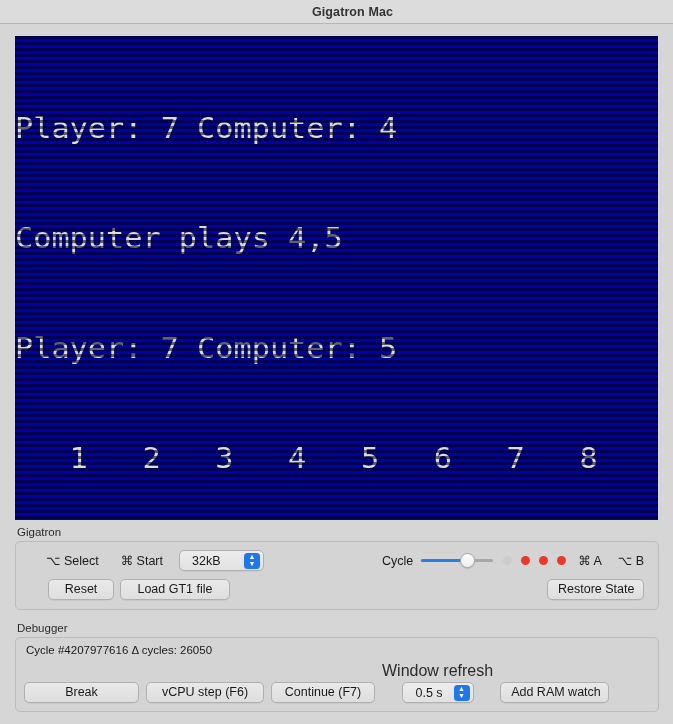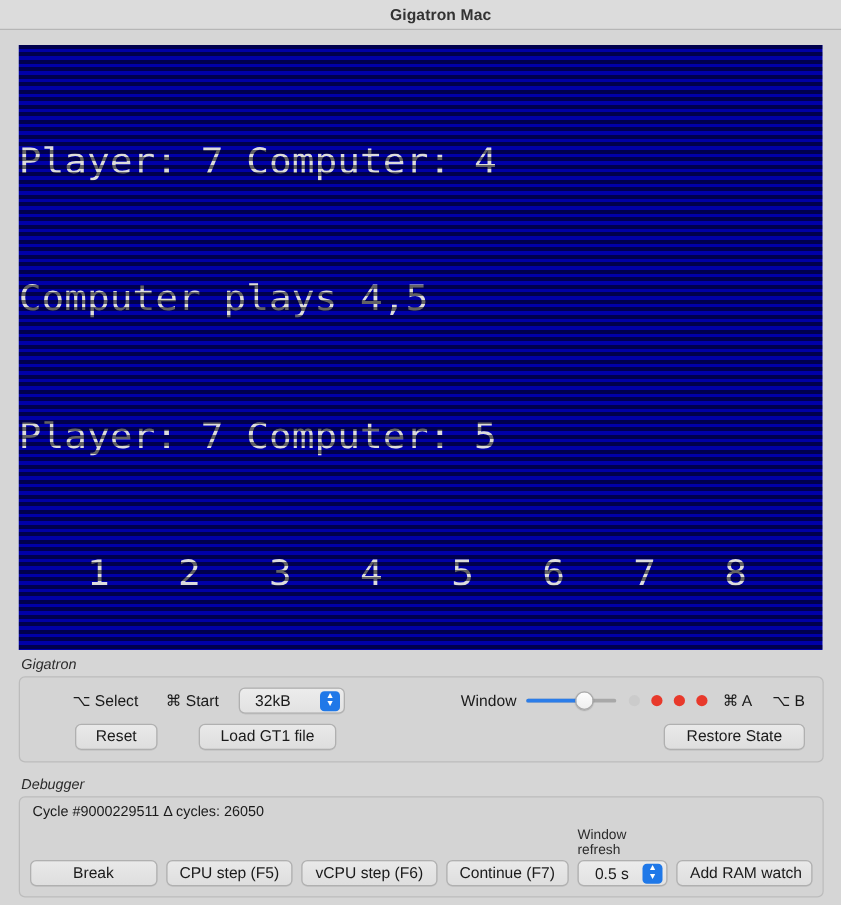--- a/index.html
+++ b/index.html
@@ -89,27 +89,26 @@
   
   .group {
     margin: 0 14px 0 15px;
     flex: 0 0 auto;
   }
   .group-label {
     font-size: 11.5px;
     color: #2b2b2b;
     margin-bottom: 3px;
     padding-left: 2px;
-    font-style: italic;
   }
   .group-box {
     border: 1px solid #bcbcbc;
     border-radius: 5px;
     background: #d4d4d4;
-    padding: 8px 10px 9px 24px;
+    padding: 8px 10px 9px 12px;
   }
 
   .row {
     display: flex;
     align-items: center;
   }
   .row + .row { margin-top: 8px; }
 
   
   .btn {
@@ -234,21 +233,21 @@
     display: flex;
     align-items: flex-end;
     gap: 7px;
   }
   .refresh-block {
     display: flex;
     flex-direction: column;
     align-items: center;
   }
   .refresh-label {
-    font-size: 11px;
+    font-size: 16px;
     color: #2b2b2b;
     margin-bottom: 2px;
   }
   .spacer { flex: 1 1 auto; }
 </style>
 </head>
 <body>
 
 <div class="window">
 
@@ -290,57 +289,56 @@
         <div class="popup" style="margin-left:16px; width:85px;">
           <span class="popup-value" style="flex:1 1 auto; text-align:left;">32kB</span>
           <span class="popup-arrows">
             <span>▲</span>
               <span>▼</span>
           </span>
         </div>
 
         <span class="spacer"></span>
 
-        <span class="vol-label">Window</span>
+        <span class="vol-label">Cycle</span>
         <div class="slider">
           <div class="slider-track"></div>
           <div class="slider-fill" id="vol-fill" style="width: 65%;"></div>
           <div class="slider-knob" id="vol-knob" style="left: calc(65% - 7.5px);"></div>
         </div>
 
         <div class="leds" id="leds">
             <span class="led off"></span>
             <span class="led on"></span>
             <span class="led on"></span>
             <span class="led on"></span>
           </div>
 
         <span class="kbd-hint">⌘ A</span>
         <span class="kbd-hint" style="margin-left:16px; margin-right:4px;">⌥ B</span>
       </div>
 
       <div class="row">
         <button class="btn" style="width:66px; margin-left:20px;">Reset</button>
-        <button class="btn" style="width:110px; margin-left:33px;">Load GT1 file</button>
+        <button class="btn" style="width:110px; margin-left:6px;">Load GT1 file</button>
         <span class="spacer"></span>
-        <button class="btn" style="width:113px; margin-left:13px; margin-right:4px;">Restore State</button>
+        <button class="btn" style="width:97px; margin-left:13px; margin-right:4px;">Restore State</button>
       </div>
 
     </div>
   </div>
 
   <div class="group" style="margin-top:12px;">
     <div class="group-label">Debugger</div>
     <div class="group-box" style="padding:6px 8px 8px 8px;">
 
-      <div class="cycle-line">Cycle #9000229511 Δ cycles: 26050</div>
+      <div class="cycle-line">Cycle #4207977616 Δ cycles: 26050</div>
 
       <div class="dbg-row">
         <button class="btn" style="width:115px;">Break</button>
-        <button class="btn" style="width:113px;">CPU step (F5)</button>
         <button class="btn" style="width:118px;">vCPU step (F6)</button>
         <button class="btn" style="width:104px;">Continue (F7)</button>
 
         <div class="refresh-block">
           <span class="refresh-label">Window refresh</span>
           <div class="popup" style="width:72px;">
             <span class="popup-value" style="flex:1 1 auto; text-align:center; padding:0 4px 0 6px;">0.5 s</span>
             <span class="popup-arrows">
               <span>▲</span>
                 <span>▼</span>

